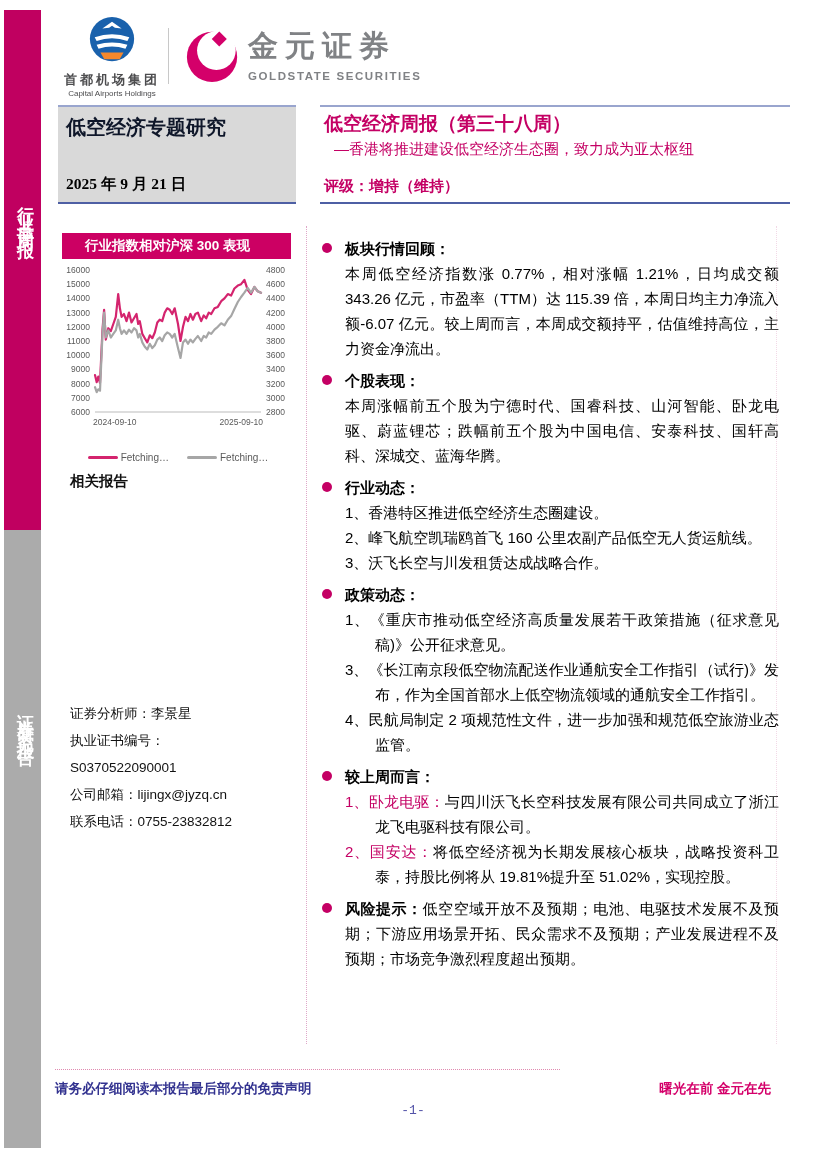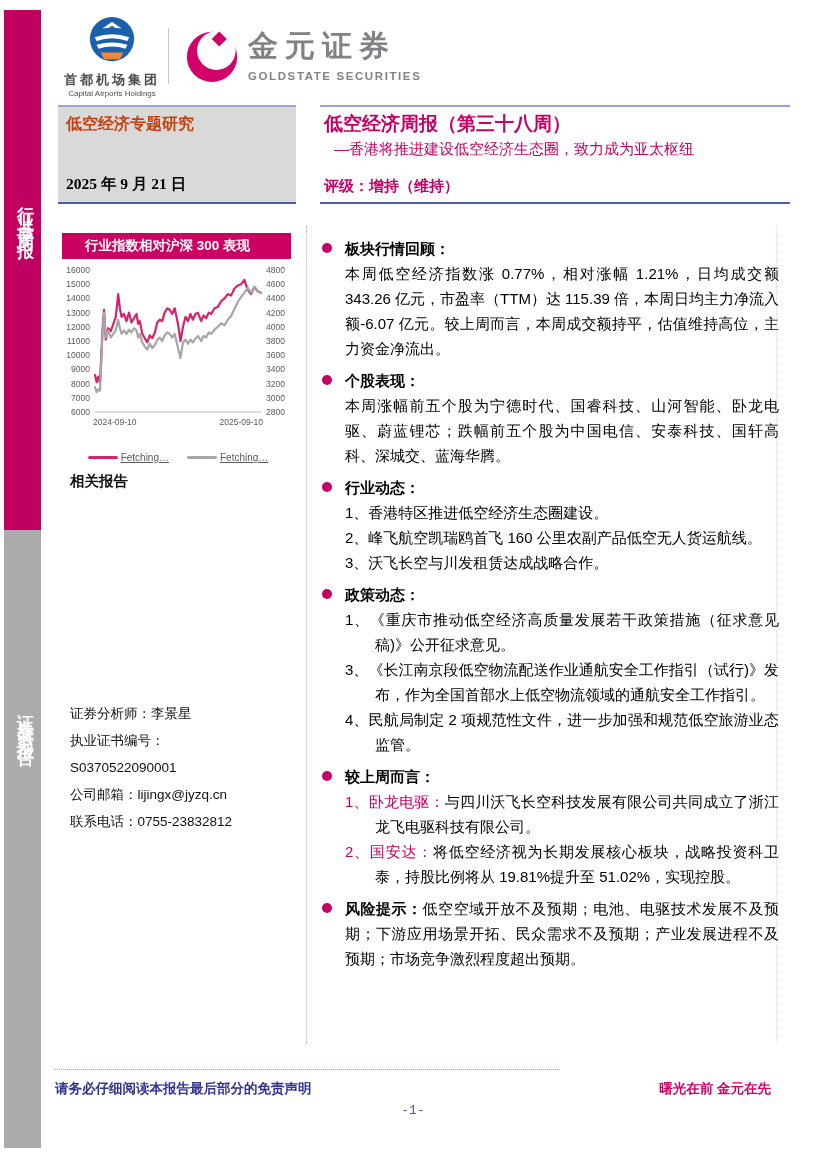--- a/index.html
+++ b/index.html
@@ -24,30 +24,30 @@
   .hdr-divider{position:absolute;left:168px;top:28px;height:56px;width:1px;background:#c8c8c8;}
   .gs-logo{position:absolute;left:184px;top:24px;}
   .gs-text{position:absolute;left:248px;top:26px;}
   .gs-cn{font-size:30px;font-weight:bold;color:#808285;letter-spacing:7px;}
   .gs-en{font-size:11.5px;font-weight:bold;color:#808285;letter-spacing:1.6px;margin-top:3px;}
   
   .series-box{
     position:absolute;left:58px;top:105px;width:238px;height:95px;
     background:#D9D9D9;border-top:2px solid #99A5CE;border-bottom:2px solid #4E5FA4;
   }
-  .series-title{position:absolute;left:8px;top:7px;font-size:16px;font-weight:bold;color:#c2410c;}
+  .series-title{position:absolute;left:8px;top:7px;font-size:20px;font-weight:bold;color:#0f172a;}
   .series-date{position:absolute;left:8px;bottom:7px;font-size:15.5px;font-weight:bold;color:#000;font-family:Liberation Serif, serif;}
   .chart-header{
     position:absolute;left:62px;top:233px;width:229px;height:26px;background:#CC0063;
     color:#fff;font-weight:bold;font-size:13.5px;line-height:26px;padding-left:23px;box-sizing:border-box;
   }
   .chart-wrap{position:absolute;left:58px;top:262px;width:240px;height:188px;}
   .legend-row{
     position:absolute;left:58px;top:452px;width:240px;display:flex;justify-content:center;gap:18px;
-    align-items:center;font-size:10px;color:#595959;text-decoration:underline;
+    align-items:center;font-size:10px;color:#595959;
   }
   .legend-item{display:flex;align-items:center;gap:3px;}
   .legend-swatch{width:30px;height:3px;border-radius:2px;}
   .related{position:absolute;left:70px;top:472px;width:230px;}
   .related-title{font-size:14.5px;font-weight:bold;margin-bottom:9px;}
   .rr-item{font-size:13.5px;line-height:28px;color:#111;}
   .analyst{position:absolute;left:70px;top:700px;width:230px;}
   .an-line{font-size:13.5px;line-height:27px;color:#111;}
   
   .v-sep{position:absolute;left:306px;top:226px;height:818px;border-left:1px dotted #DFA8C8;}

